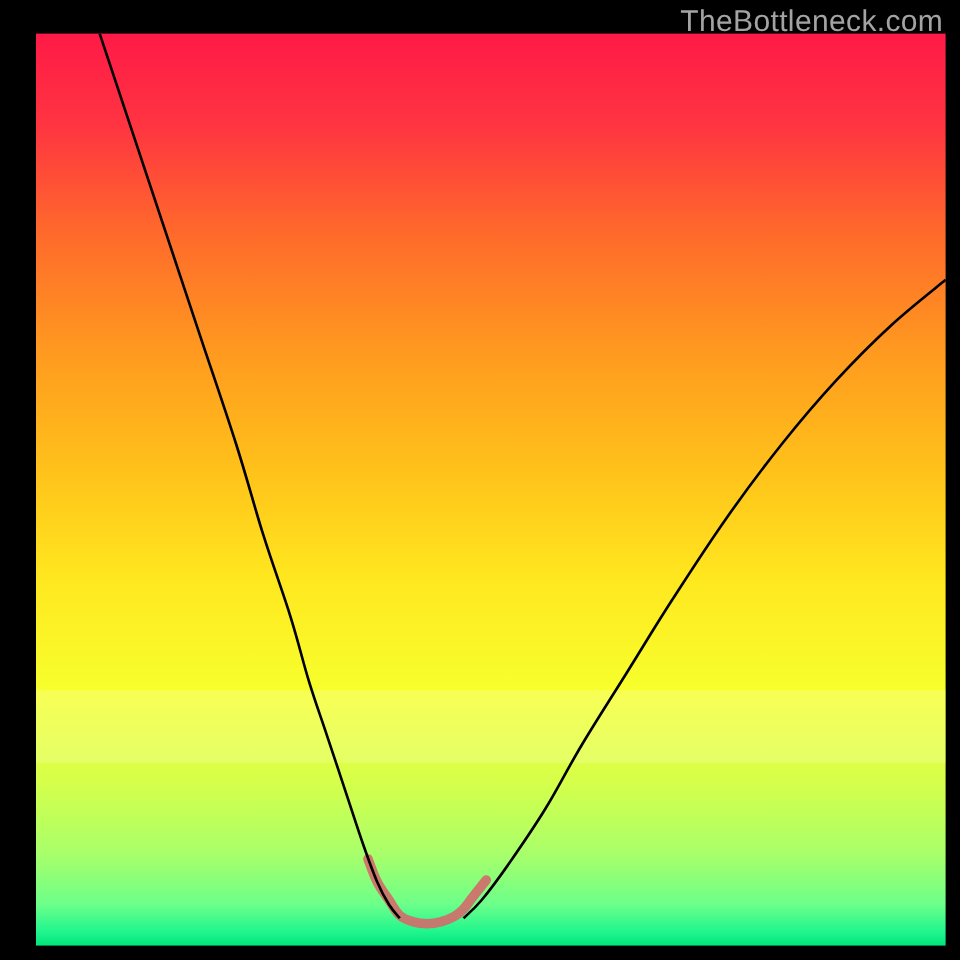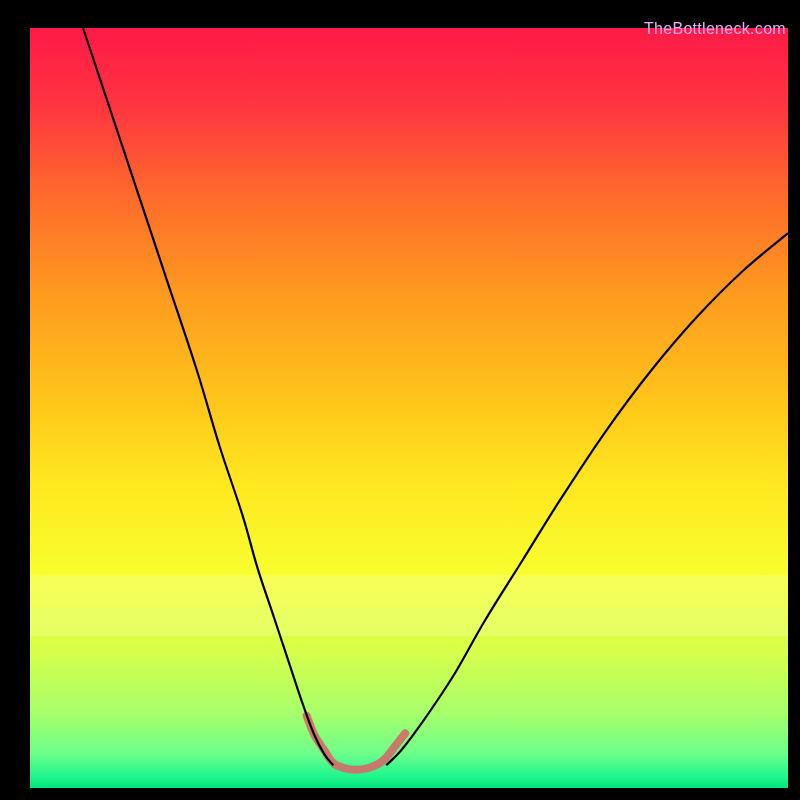--- a/index.html
+++ b/index.html
@@ -12,24 +12,24 @@
     font-family: Arial, Helvetica, sans-serif;
   }
   .stage {
     position: relative;
     width: 800px;
     height: 800px;
     background: #000;
   }
   .watermark {
     position: absolute;
-    top: 20px;
+    top: 4px;
     right: 14px;
-    color: #f0abfc;
-    font-size: 16px;
+    color: #a3a3a3;
+    font-size: 25px;
     font-weight: 500;
     letter-spacing: 0.3px;
     z-index: 10;
   }
   svg {
     position: absolute;
     top: 0;
     left: 0;
   }
 </style>

